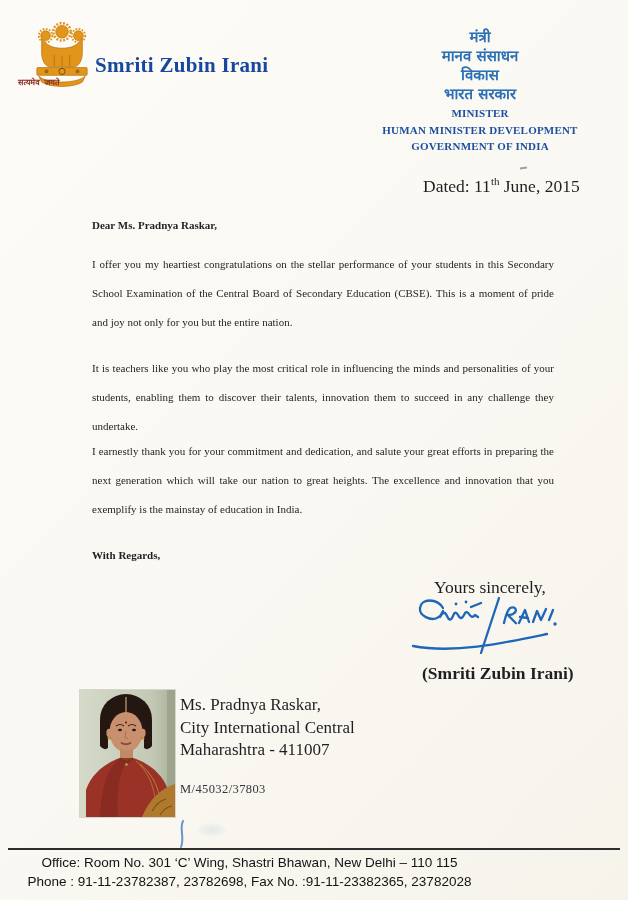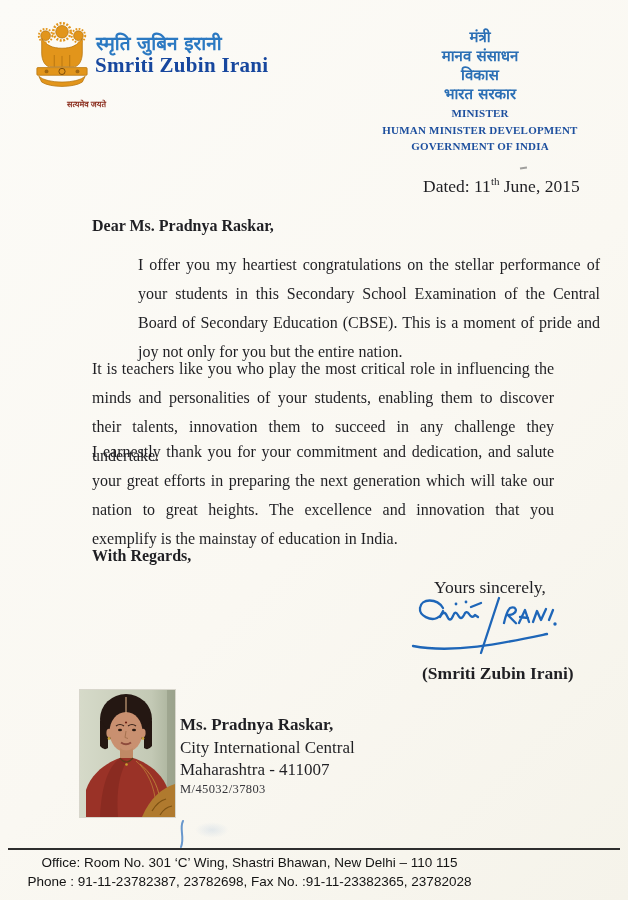--- a/index.html
+++ b/index.html
@@ -7,22 +7,22 @@
     position:relative;
     width:628px;height:900px;
     background:linear-gradient(135deg,#fcfbf7 0%,#faf8f2 55%,#f5f3ea 100%);
     font-family:"Liberation Serif",serif;
     color:#1f1f23;
     overflow:hidden;
   }
   
   .emblem-box{position:absolute;left:33px;top:20px;width:58px;height:70px;}
   .emblem-motto{
-    position:absolute;left:18px;top:98px;width:88px;text-align:right;
-    font-family:Liberation Sans, sans-serif;font-size:8px;color:#8a2c1c;font-weight:bold;
+    position:absolute;left:18px;top:76px;width:88px;text-align:left;
+    font-family:Liberation Mono, monospace;font-size:8px;color:#8a2c1c;font-weight:bold;
   }
   .name-hindi{
     position:absolute;left:96px;top:30px;
     font-family:"DejaVu Sans",sans-serif;font-size:19px;color:#2b79c2;font-weight:bold;
   }
   .name-english{
     position:absolute;left:95px;top:53px;
     font-family:"Liberation Serif",serif;font-size:21px;font-weight:bold;color:#17479e;
     letter-spacing:.3px;
   }
@@ -37,34 +37,34 @@
     font-family:"Liberation Serif",serif;font-size:11px;line-height:13.5px;
     color:#1d4f9e;font-weight:bold;letter-spacing:.2px;margin-top:3px;
   }
   
   .date-line{
     position:absolute;left:423px;top:175px;
     font-size:17.5px;color:#1f1f23;
   }
   .date-line sup{font-size:11px;}
   
-  .bodyblock{position:absolute;left:92px;width:462px;font-size:16px;line-height:29px;}
+  .bodyblock{position:absolute;left:92px;width:462px;font-size:11px;line-height:29px;}
   .salutation{top:211px;font-weight:bold;}
-  .para1{top:250px;text-align:justify;margin-left:46px;}
+  .para1{top:250px;text-align:justify;}
   .para2{top:354px;text-align:justify;}
   .para3{top:437px;text-align:justify;font-family:Liberation Serif, serif;}
   .closing{top:541px;font-weight:bold;}
   
   .signoff{position:absolute;left:434px;top:577px;font-size:17.5px;}
   .signature-box{position:absolute;left:409px;top:596px;width:150px;height:60px;}
   .typed-name{position:absolute;left:422px;top:663px;font-size:17.5px;font-weight:bold;}
   
   .photo-box{position:absolute;left:80px;top:690px;width:95px;height:127px;box-shadow:0 0 0 1px #d8d6cc;}
   .addr{position:absolute;left:180px;top:694px;font-size:17px;line-height:22.5px;}
-  .addr .addr-name{font-weight:bold;margin-top:20px;}
+  .addr .addr-name{font-weight:normal;}
   .refno{
     position:absolute;left:180px;top:782px;
     font-size:12.5px;letter-spacing:.4px;color:#35353a;
   }
   
   .footer-rule{position:absolute;left:8px;top:848px;width:612px;height:2px;background:#2e2e2e;}
   .footer-text{
     position:absolute;left:0;top:853px;width:499px;text-align:center;
     font-family:"Liberation Sans",sans-serif;font-size:13.5px;line-height:19px;color:#141414;
   }
@@ -105,21 +105,20 @@
         <line x1="38" y1="36" x2="38" y2="48"></line>
       </g>
 
       <circle cx="30" cy="53" r="3.2" fill="none" stroke="#7a4a08" stroke-width="1"></circle>
       <circle cx="14" cy="53" r="2" fill="#7a4a08" opacity="0.6"></circle>
       <circle cx="46" cy="53" r="2" fill="#7a4a08" opacity="0.6"></circle>
     </svg>
   </div>
   <div class="emblem-motto">सत्यमेव जयते</div>
 
-  <div class="name-hindi">स्मृति जुबिन इरानी</div>
   <div class="name-english">Smriti Zubin Irani</div>
 
   <div class="office-block">
     <div class="office-hindi">मंत्री</div>
     <div class="office-hindi">मानव संसाधन</div>
     <div class="office-hindi">विकास</div>
     <div class="office-hindi">भारत सरकार</div>
     <div class="office-english">MINISTER</div>
     <div class="office-english">HUMAN MINISTER DEVELOPMENT</div>
     <div class="office-english">GOVERNMENT OF INDIA</div>

